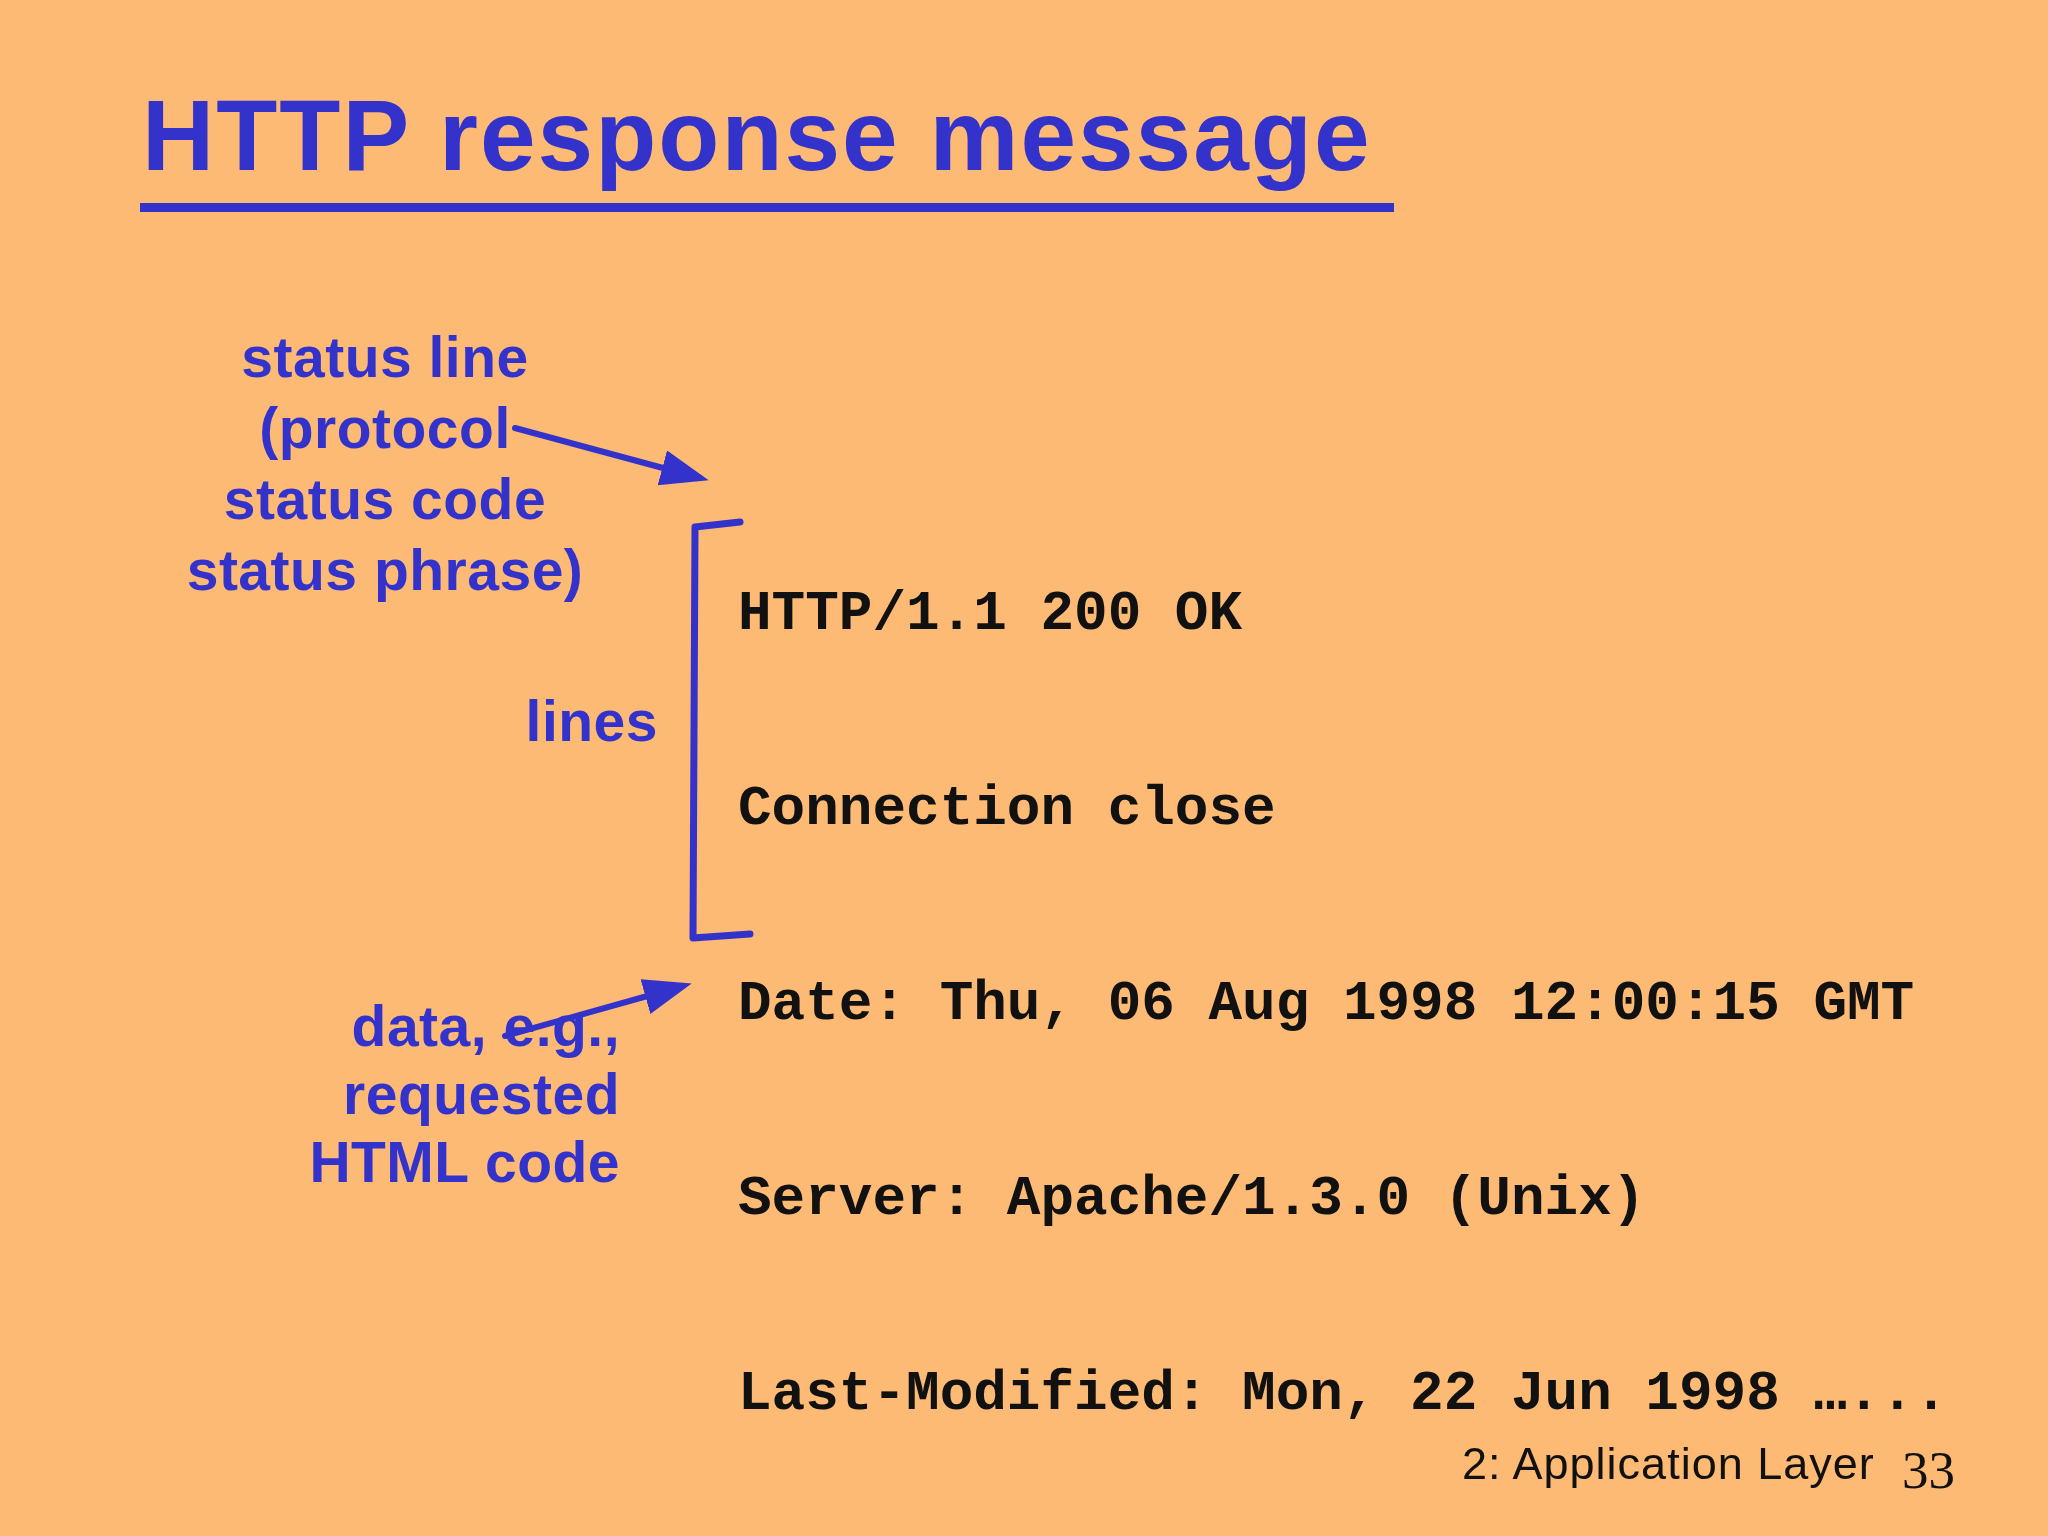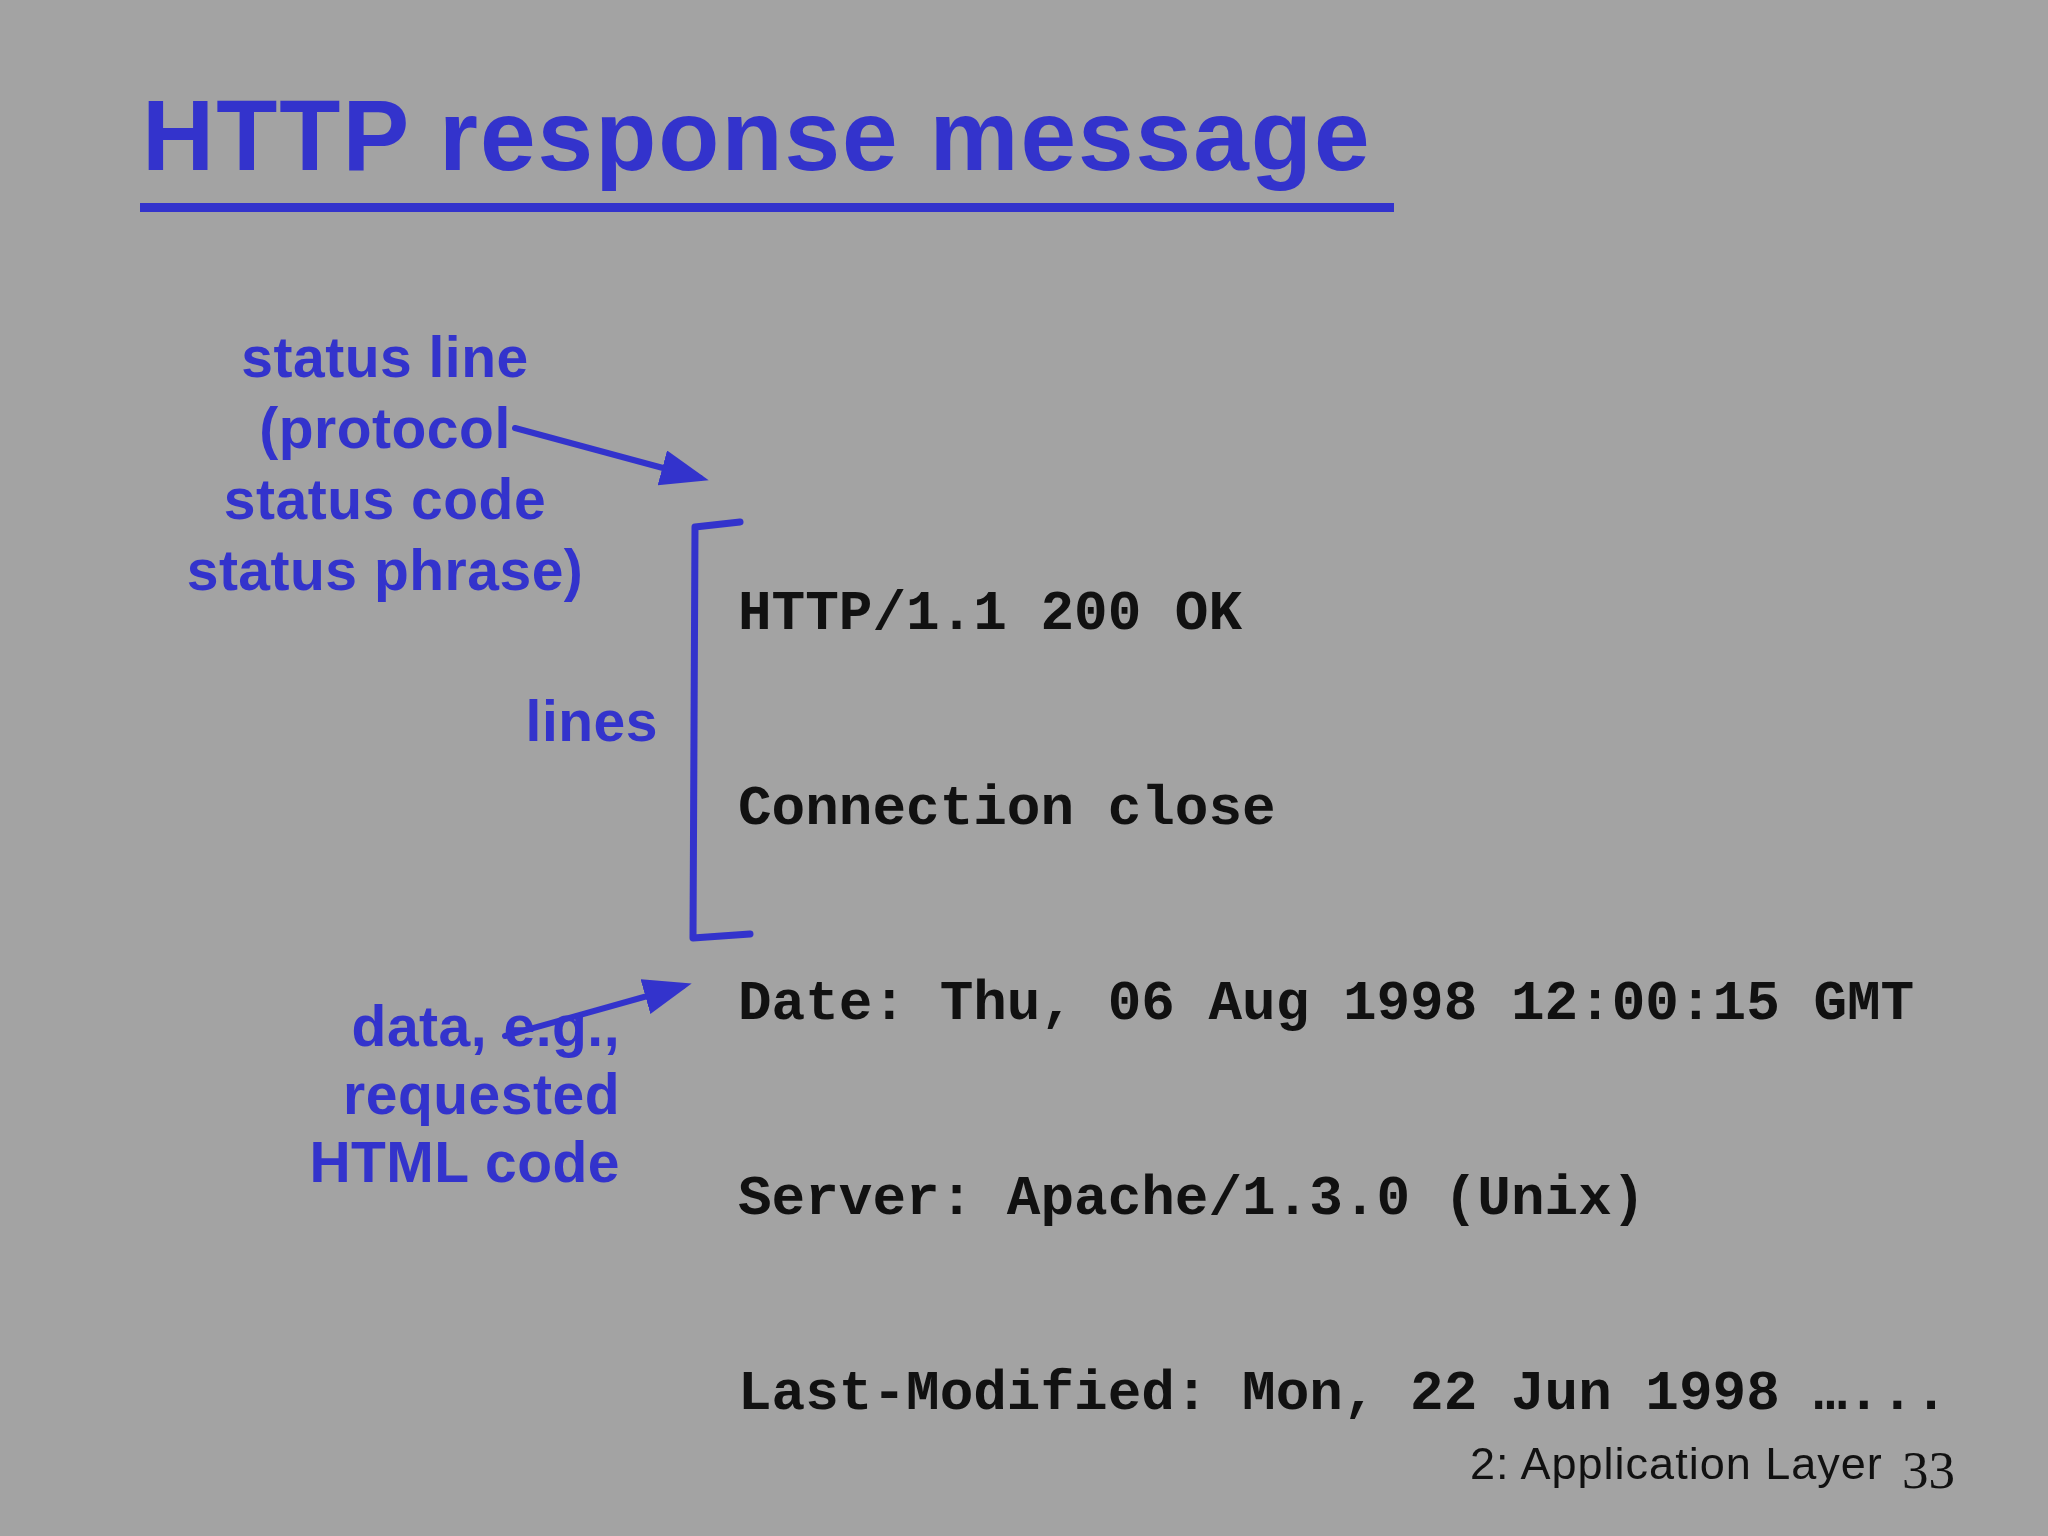--- a/index.html
+++ b/index.html
@@ -2,21 +2,21 @@
 <html><head>
 <meta charset="utf-8">
 <style>
   * { margin: 0; padding: 0; box-sizing: border-box; }
   html, body { background: #ffffff; }
   body {
     font-family: "Liberation Sans", sans-serif;
     width: 2048px; height: 1536px;
     position: relative; overflow: hidden;
   }
-  .slide { position: absolute; inset: 0; background: #a3a3a3; }
+  .slide { position: absolute; inset: 0; background: #fdba74; }
 
   .title {
     position: absolute; left: 140px; top: 78px;
     font-size: 100px; font-weight: 600; letter-spacing: 2px;
     color: #3333cc;
     border-bottom: 9px solid #3333cc;
     padding: 0 22px 10px 2px;
     white-space: nowrap;
   }
 
@@ -44,21 +44,20 @@
   .arrows-overlay {
     position: absolute; inset: 0;
     width: 2048px; height: 1536px;
     pointer-events: none;
   }
 
   .footer-section {
     position: absolute; left: 1462px; top: 1438px;
     font-size: 45px; color: #111111; letter-spacing: 1px;
     white-space: nowrap;
-    margin-left: 8px;
   }
   .footer-page {
     position: absolute; left: 1902px; top: 1440px;
     font-family: "Liberation Serif", serif;
     font-size: 53px; color: #111111;
   }
 </style>
 </head>
 <body>
 

